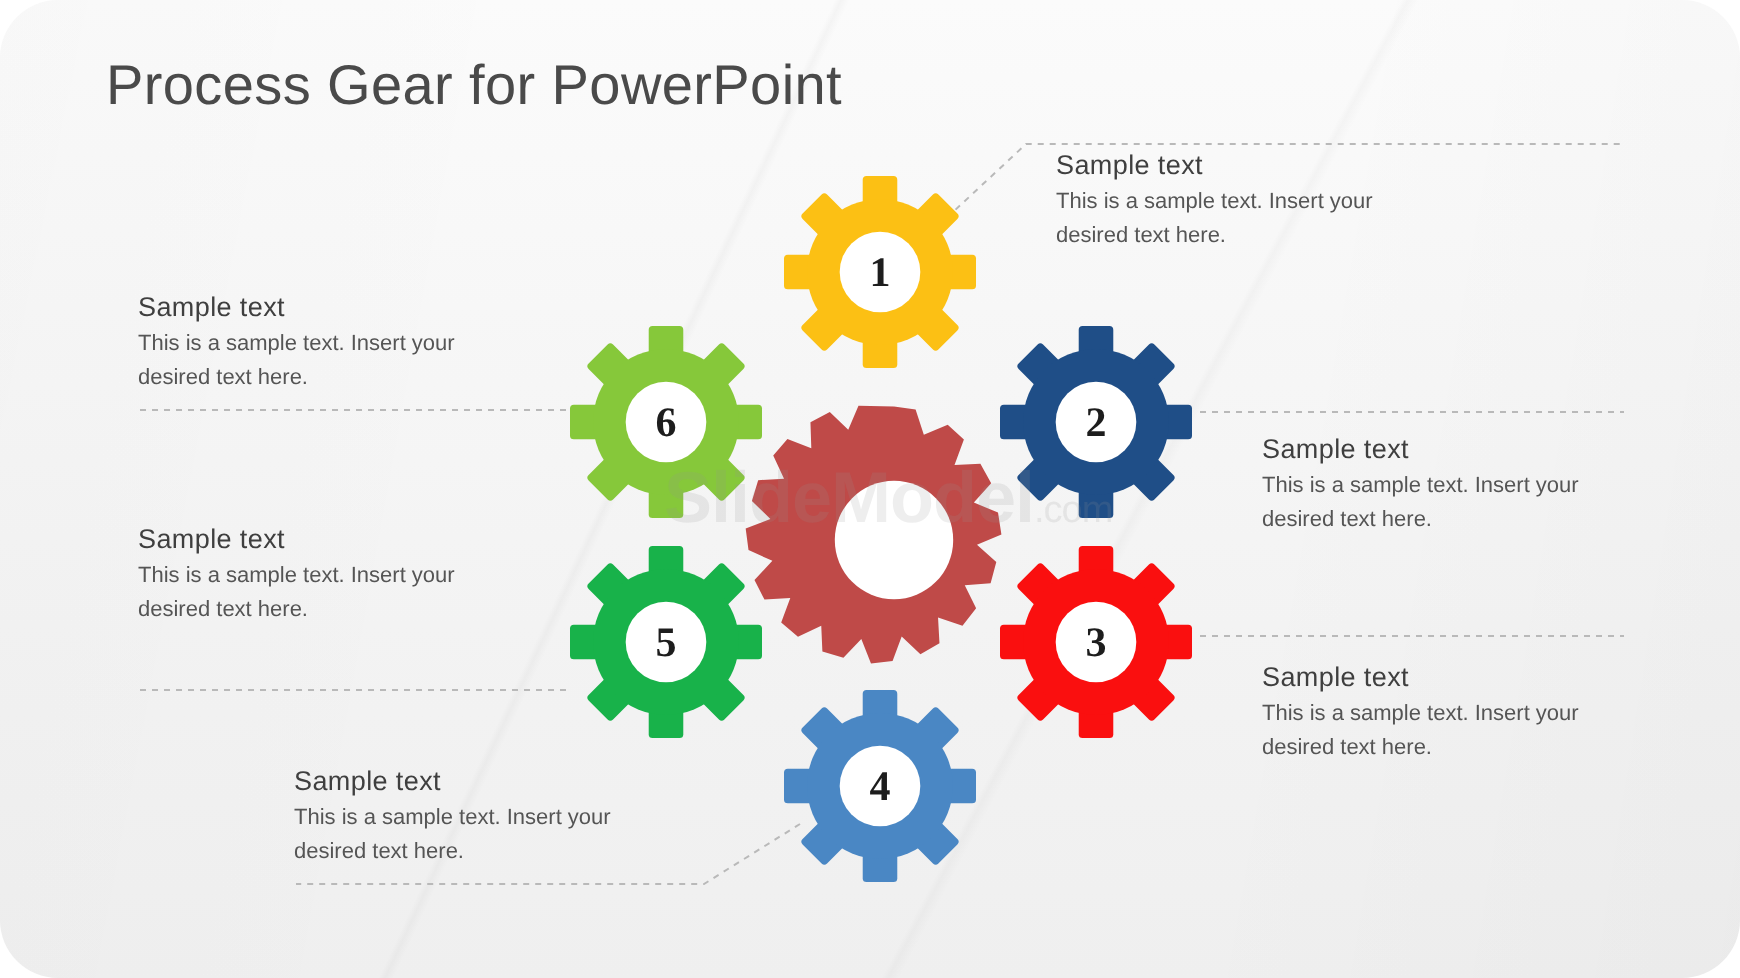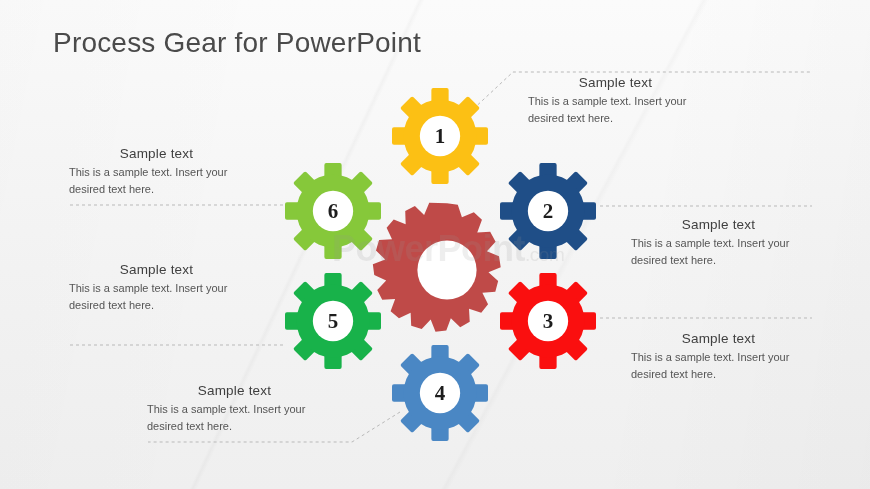--- a/index.html
+++ b/index.html
@@ -10,20 +10,21 @@
   }
   #slide {
     position:relative;
     width:870px; height:489px;
     background:
       linear-gradient(115deg, rgba(255,255,255,0) 0%, rgba(255,255,255,0) 38%, rgba(0,0,0,0.028) 38.3%, rgba(255,255,255,0) 38.7%, rgba(255,255,255,0) 100%),
       linear-gradient(118deg, rgba(255,255,255,0) 0%, rgba(255,255,255,0) 62%, rgba(0,0,0,0.022) 62.3%, rgba(255,255,255,0) 62.8%, rgba(255,255,255,0) 100%),
       linear-gradient(100deg, rgba(0,0,0,0.012) 0%, rgba(255,255,255,0) 30%, rgba(255,255,255,0) 70%, rgba(0,0,0,0.02) 100%),
       linear-gradient(180deg, #fbfbfb 0%, #f4f4f4 55%, #efefef 100%);
     overflow:hidden;
+    border-radius:29px;
   }
 
   
   #title {
     position:absolute;
     left:53px; top:27px;
     font-size:28px;
     font-weight:400;
     color:#4a4a4a;
     letter-spacing:0.2px;
@@ -64,21 +65,20 @@
   }
 
   
   .txt { position:absolute; }
   .txt-head {
     font-size:13.5px;
     color:#3f3f3f;
     margin-bottom:3px;
     white-space:nowrap;
     letter-spacing:0.2px;
-    text-align:center;
   }
   .txt-body {
     font-size:11px;
     color:#555;
     line-height:17px;
     width:175px;
   }
 </style>
 </head>
 <body>
@@ -219,21 +219,21 @@
         <rect x="0" y="41" width="22" height="18" rx="2" transform="rotate(45 50 50)"></rect>
         <rect x="78" y="41" width="22" height="18" rx="2" transform="rotate(45 50 50)"></rect>
         <circle cx="50" cy="50" r="38"></circle>
       </g>
       <circle cx="50" cy="50" r="21" fill="#ffffff"></circle>
     </svg>
     <div class="gear-num">6</div>
   </div>
 
   <div id="watermark">
-    <span>PowerPoint</span><span class="tld">.com</span>
+    <span>SlideModel</span><span class="tld">.com</span>
   </div>
 
   <div class="txt" style="left:528px; top:75px;">
     <div class="txt-head">Sample  text</div>
     <div class="txt-body">This is a sample text. Insert your desired text here.</div>
   </div>
 
   <div class="txt" style="left:631px; top:217px;">
     <div class="txt-head">Sample  text</div>
     <div class="txt-body">This is a sample text. Insert your desired text here.</div>

